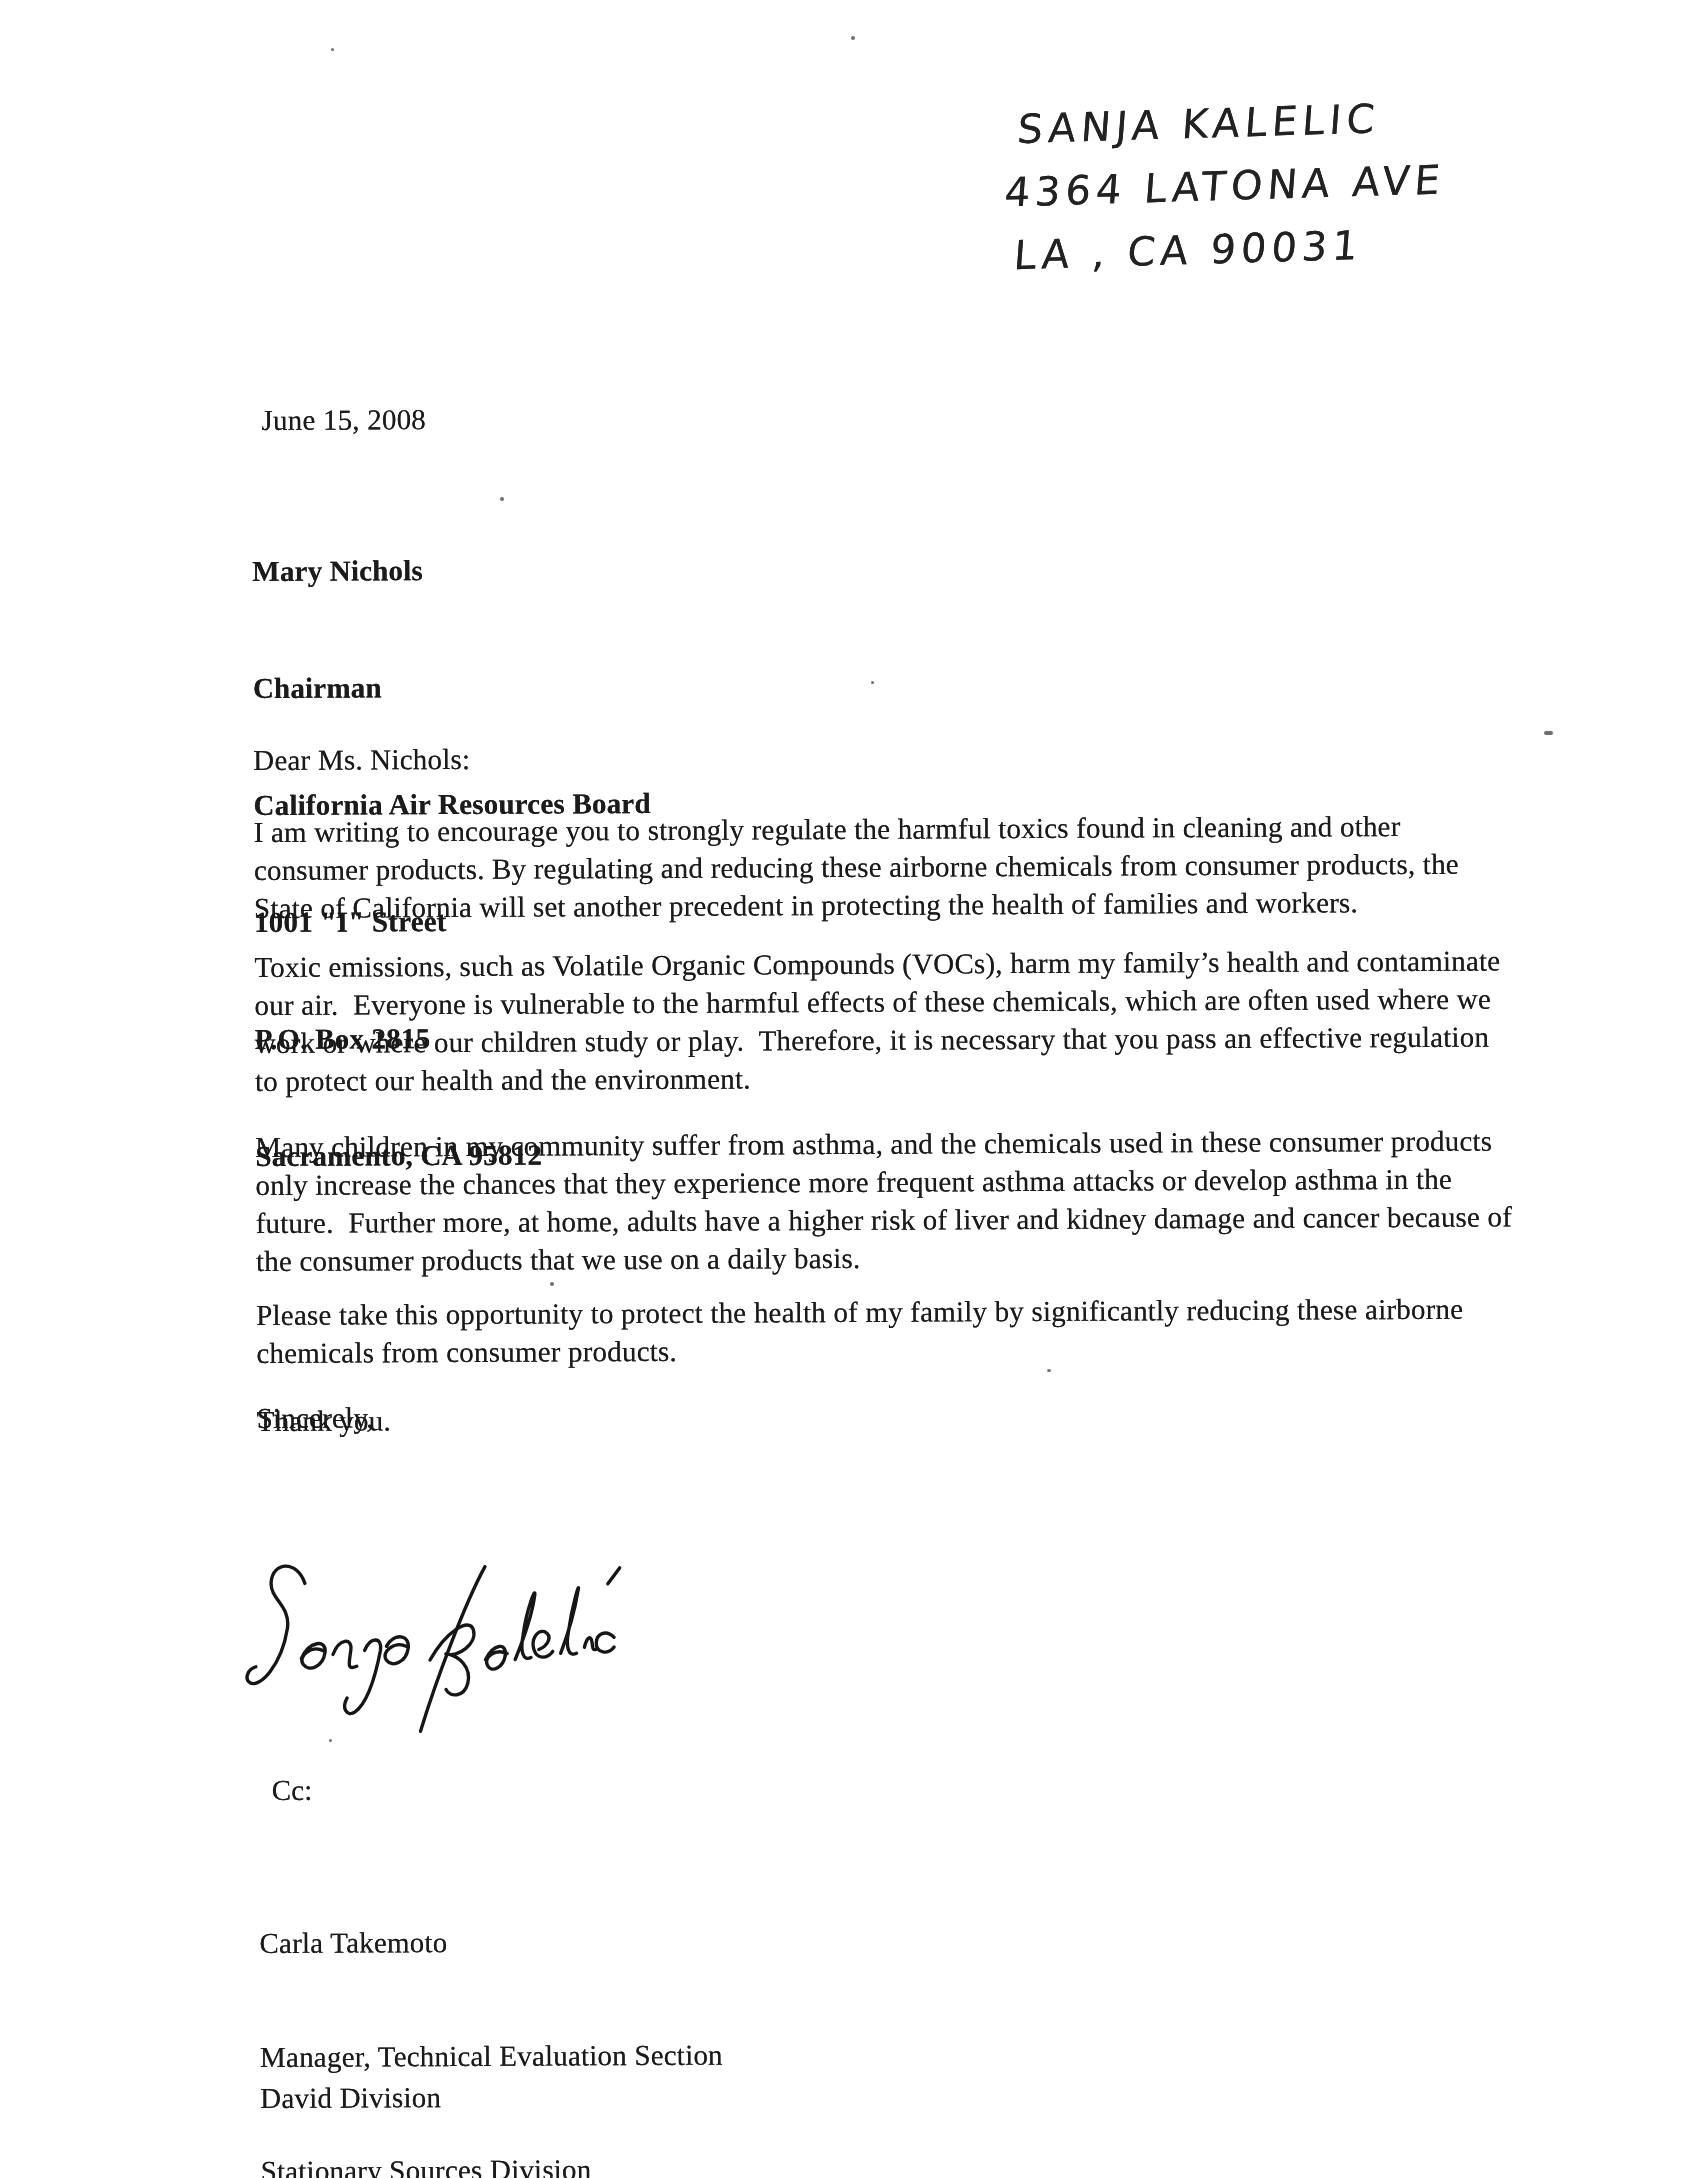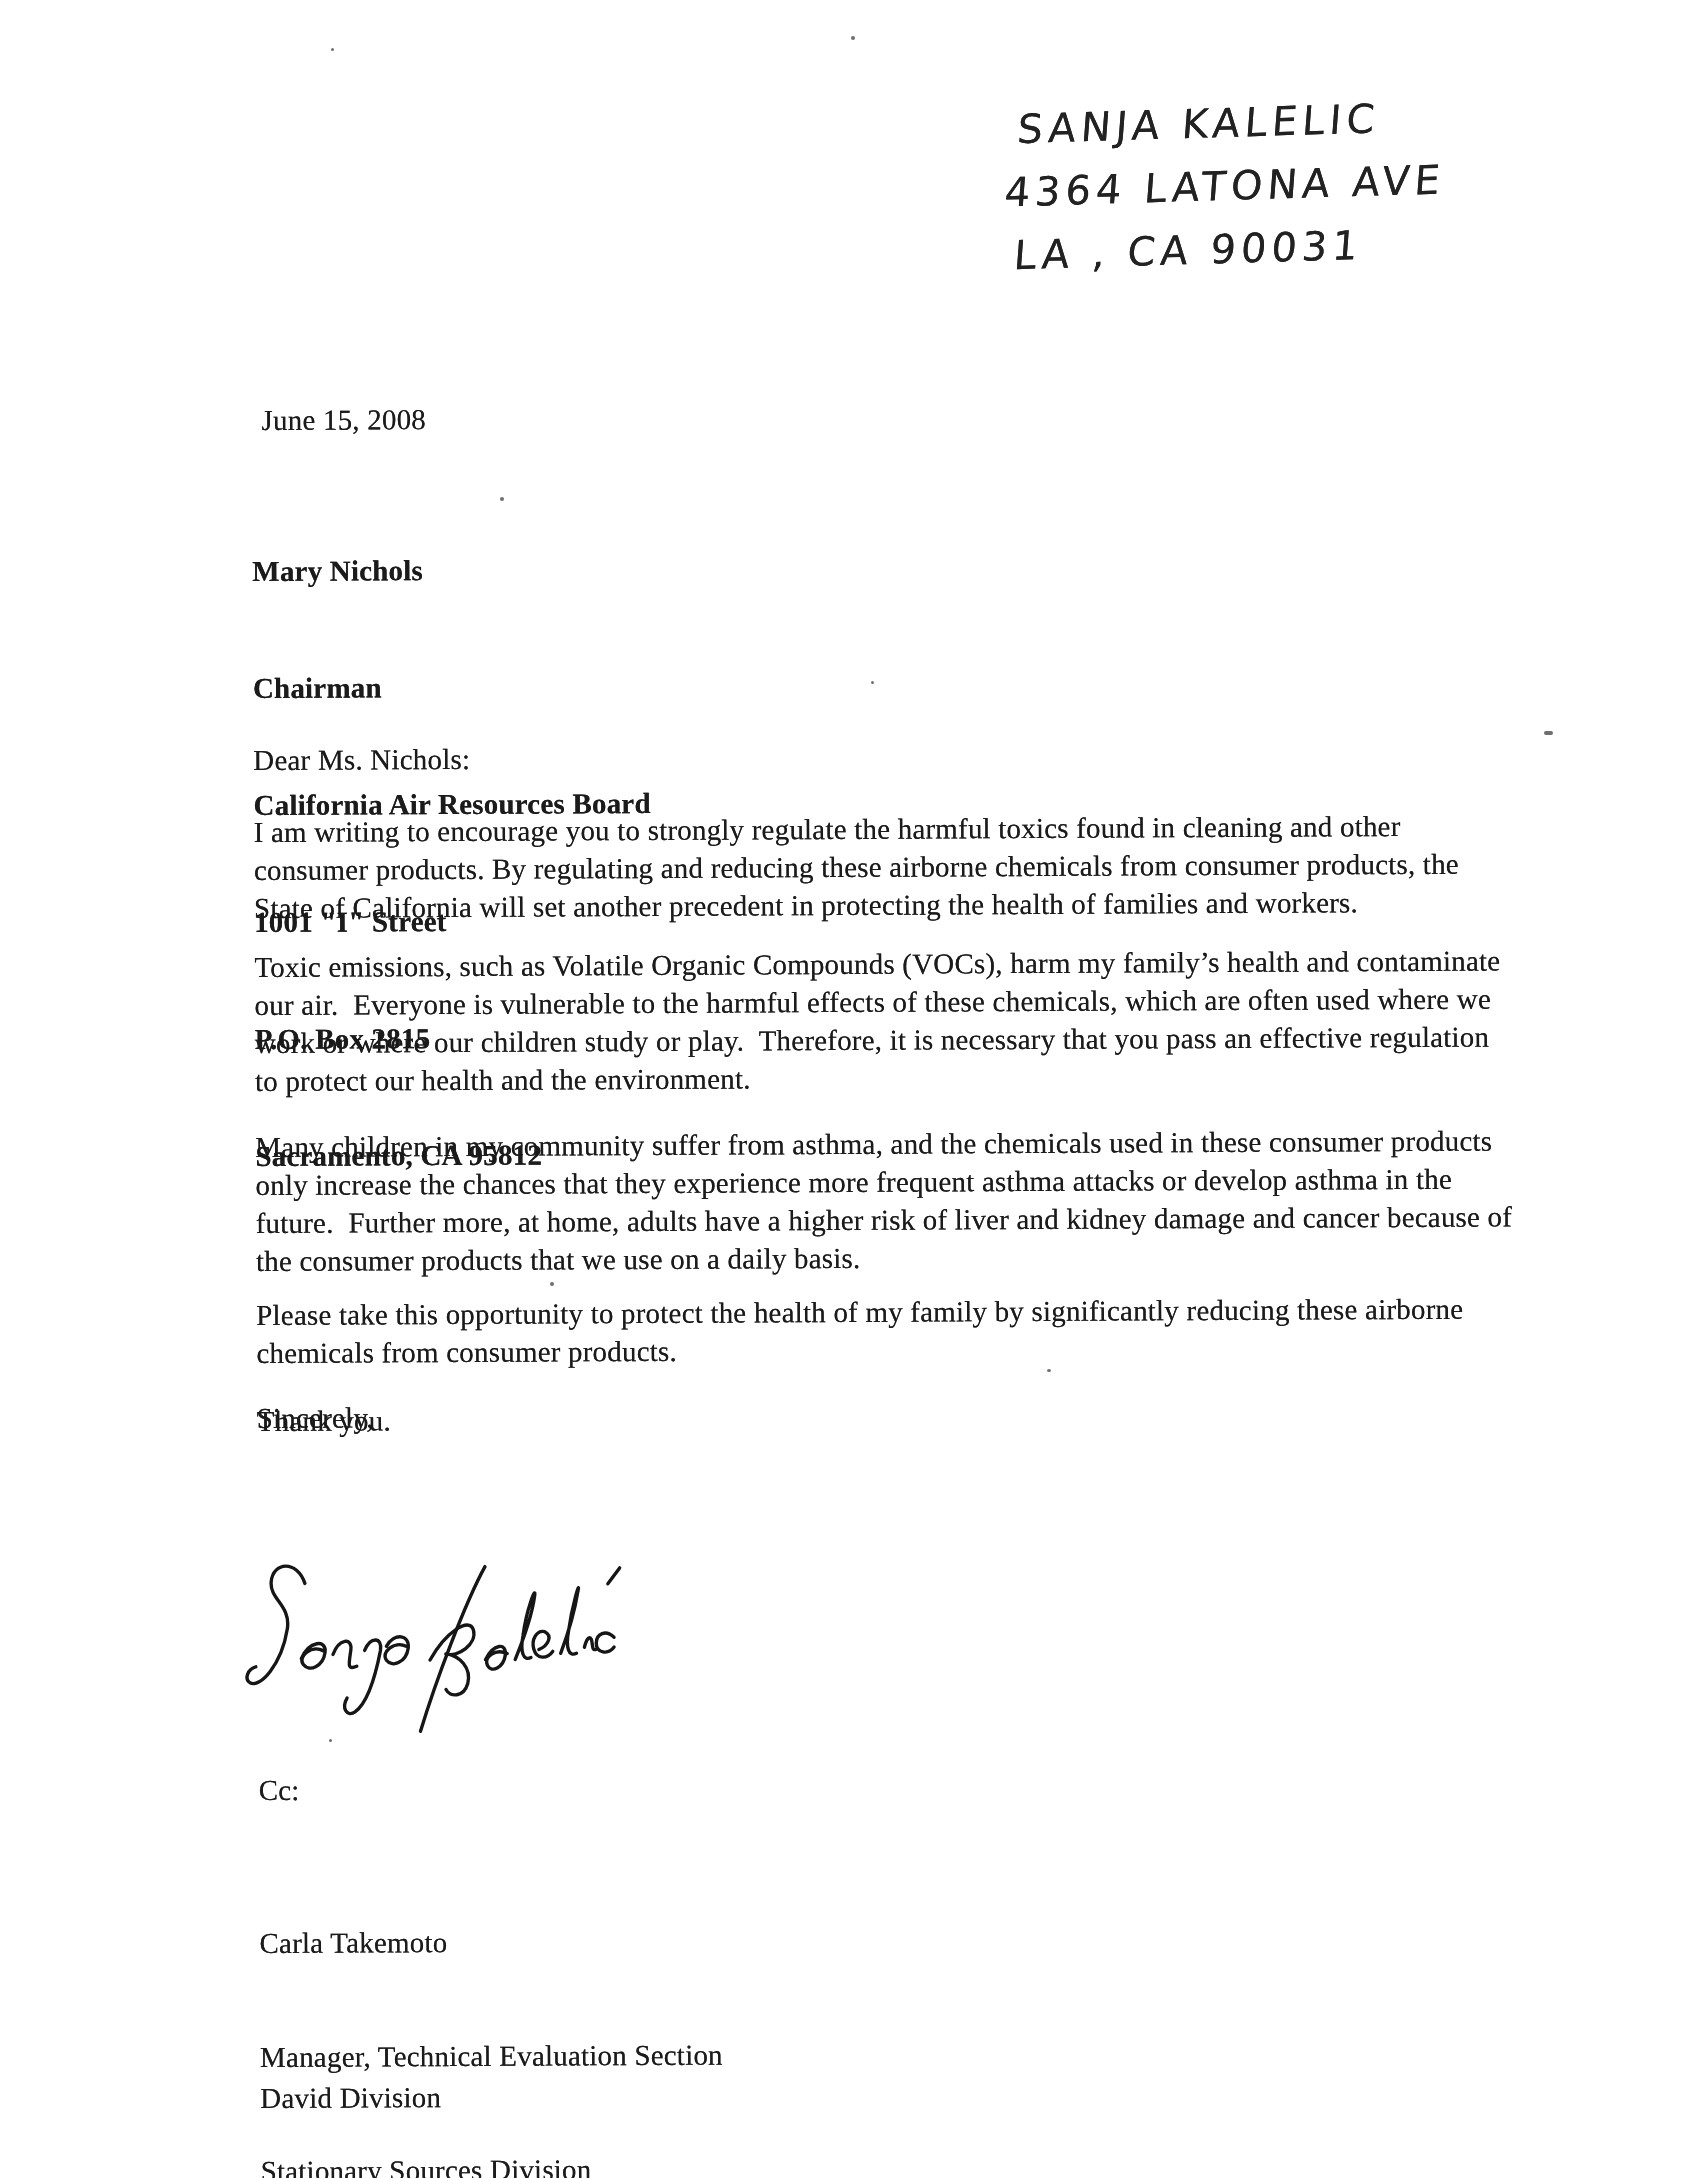--- a/index.html
+++ b/index.html
@@ -115,21 +115,21 @@
       <path d="M196,120 C212,92 236,76 240,90 C244,104 224,118 212,114 C226,116 238,128 234,144 C230,158 216,158 212,150"></path>
       <path d="M252,120 C260,104 274,102 272,116 C270,128 258,134 254,126 C250,118 262,108 274,114"></path>
       <path d="M282,120 C292,96 300,70 302,56 C304,44 294,68 290,96 C287,112 290,122 298,118"></path>
       <path d="M306,110 C316,106 320,96 312,92 C304,90 298,100 301,110 C304,120 314,120 320,112"></path>
       <path d="M328,114 C338,88 344,62 346,50 C348,40 340,64 336,92 C333,108 336,118 344,114"></path>
       <path d="M352,108 C354,100 357,96 359,100 C361,106 359,112 364,110"></path>
       <path d="M382,98 C374,90 364,94 364,104 C364,114 376,116 382,108"></path>
       <path d="M376,44 L388,28"></path>
     </svg>
 
-    <div class="typed" style="left:255px; top:1768px;">Cc:</div>
+    <div class="typed" style="left:268px; top:1768px;">Cc:</div>
 
     <div class="typed" style="left:255px; top:1845px;">
       <div>Carla Takemoto</div>
       <div>Manager, Technical Evaluation Section</div>
       <div>Stationary Sources Division</div>
     </div>
 
     <div class="typed" style="left:255px; top:2000px;">
       <div>David Division</div>
       

